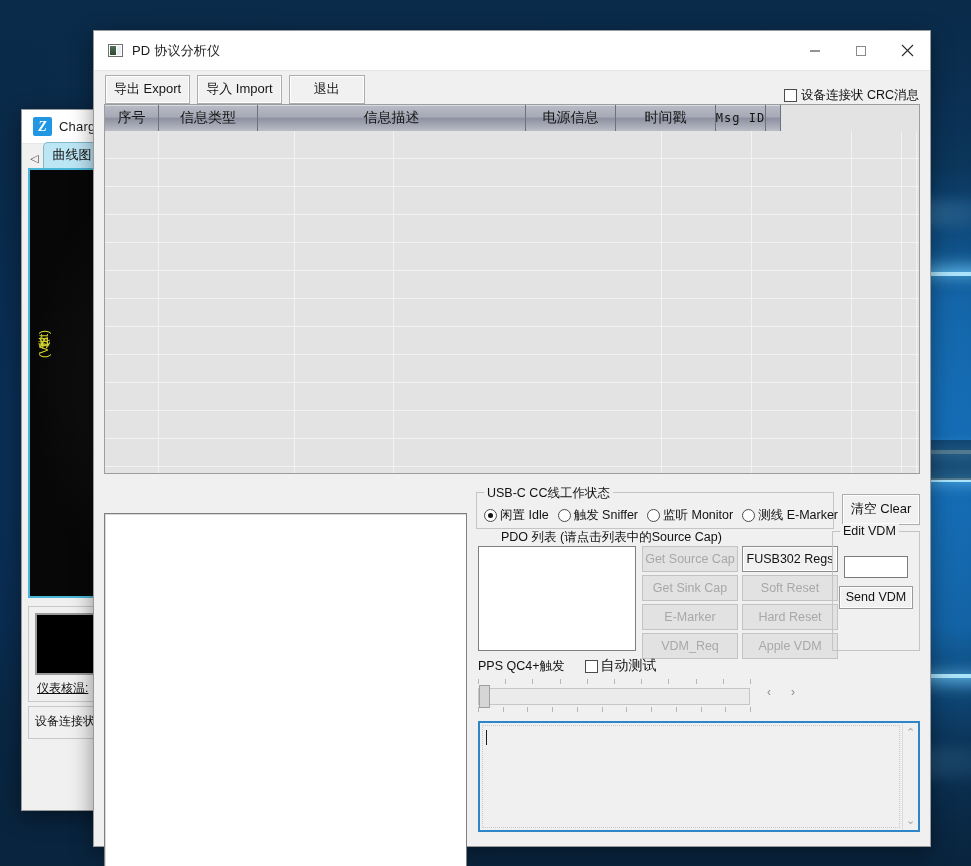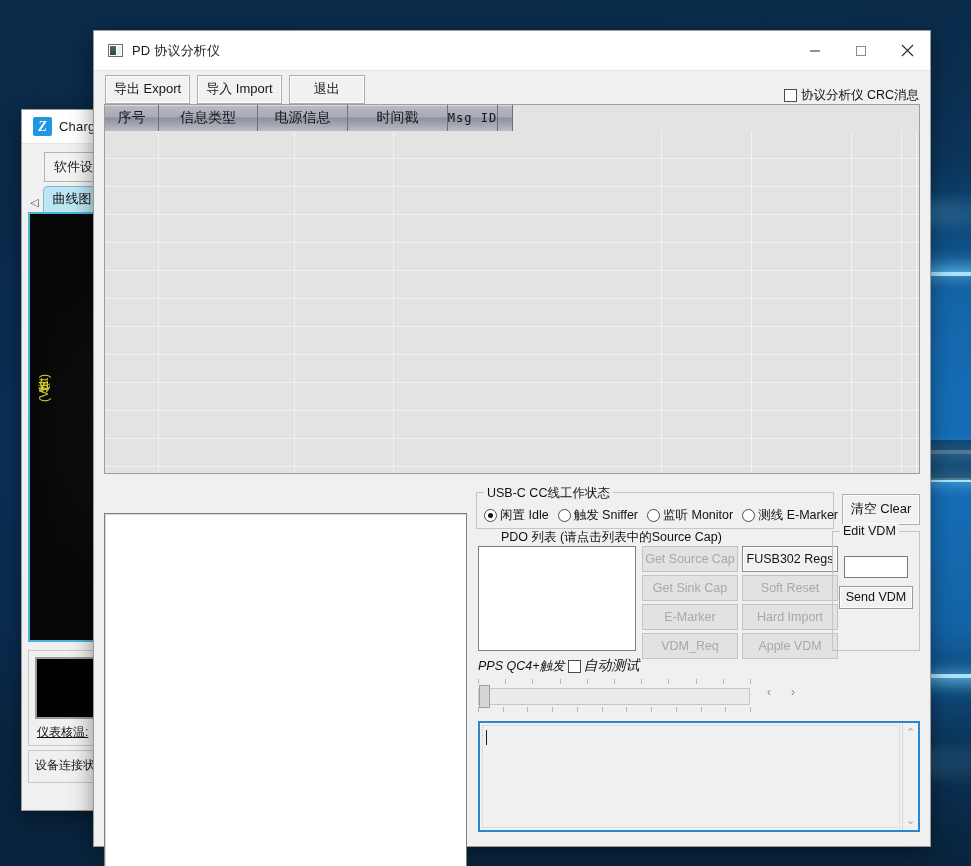--- a/index.html
+++ b/index.html
@@ -233,21 +233,21 @@
     position: absolute; left: 11px; top: 24px; width: 64px; height: 22px;
     background: #fff; border: 1px solid #7a7a7a;
   }
   .vdm-send {
     position: absolute; left: 6px; top: 54px; width: 74px;
     border: 1px solid #9a9a9a; background: #f1f1f1;
     font-size: 12.5px; color: #111; text-align: center; padding: 3px 0 4px;
     box-shadow: inset 0 0 0 1px #fdfdfd; white-space: nowrap;
   }
 
-  .pps-row { position: absolute; left: 2px; top: 174px; display: flex; align-items: center; gap: 3px; font-style: italic; }
+  .pps-row { position: absolute; left: 2px; top: 174px; display: flex; align-items: center; gap: 20px; }
   .pps-label { font-size: 12.5px; color: #111; white-space: nowrap; }
   .pps-auto { display: flex; align-items: center; gap: 3px; font-size: 14px; color: #111; white-space: nowrap; }
 
   .slider-area { position: absolute; left: 2px; top: 196px; width: 272px; height: 32px; }
   .slider-track {
     position: absolute; left: 0; top: 9px; width: 100%; height: 17px;
     background: #ebebeb; border: 1px solid #c6c6c6;
   }
   .slider-thumb {
     position: absolute; left: 1px; top: 6px; width: 11px; height: 23px;
@@ -289,23 +289,20 @@
   <div class="wp-streak" style="left:820px; top:200px; width:200px; height:26px;"></div>
   <div class="wp-streak" style="left:700px; top:748px; width:330px; height:30px;"></div>
 </div>
 
 <div class="win" id="bgapp">
   <div class="titlebar">
     <div class="zlogo">Z</div>
     <div class="title-text">Charg</div>
   </div>
 
-  <div class="bg-toolbar">
-    <div class="bg-btn">软件设</div>
-  </div>
 
   <div class="bg-tabrow">
     <div class="bg-tab-arrow">◁</div>
     <div class="bg-tab">曲线图</div>
   </div>
 
   <div class="chart-outer">
     <div class="chart-plot"></div>
     <div class="y-label">伏特(Volt)</div>
     <div class="ytick" style="top:26px;">6.00</div>
@@ -354,28 +351,29 @@
       </div>
     </div>
   </div>
 
   <div class="pd-toolbar">
     <div class="tbtn wide">导出 Export</div>
     <div class="tbtn wide">导入 Import</div>
     <div class="tbtn" style="min-width:76px;">退出</div>
     <div class="hide-crc">
       <span class="cbox"></span>
-      <span>协议分析仪 CRC消息</span>
+      <span>设备连接状 CRC消息</span>
     </div>
   </div>
 
   <div class="table-wrap">
     <div class="thead" id="thead">
         <div class="th" style="width: 54px;">序号</div>
         <div class="th" style="width: 99px;">信息类型</div>
+        <div class="th" style="width: 268px;">信息描述</div>
         <div class="th" style="width: 90px;">电源信息</div>
         <div class="th" style="width: 100px;">时间戳</div>
         <div class="th mono" style="width: 50px;">Msg ID</div>
         <div class="th" style="width: 15px;"></div>
       </div>
     <div class="tbody" id="tbody">
         <div class="trow">
           <div class="tcell" style="width: 54px;"></div>
           <div class="tcell" style="width: 136px;"></div>
           <div class="tcell" style="width: 99px;"></div>
@@ -540,21 +538,21 @@
 
       <div class="pdo-label">PDO 列表 (请点击列表中的Source Cap)</div>
       <div class="pdo-list"></div>
 
       <div class="btn-grid" id="btn-grid">
           <div class="gbtn">Get Source Cap</div>
           <div class="gbtn enabled">FUSB302 Regs</div>
           <div class="gbtn">Get Sink Cap</div>
           <div class="gbtn">Soft Reset</div>
           <div class="gbtn">E-Marker</div>
-          <div class="gbtn">Hard Import</div>
+          <div class="gbtn">Hard Reset</div>
           <div class="gbtn">VDM_Req</div>
           <div class="gbtn">Apple VDM</div>
         </div>
 
       <div class="groupbox vdm-group">
         <div class="group-label">Edit VDM</div>
         <div class="vdm-input"></div>
         <div class="vdm-send">Send VDM</div>
       </div>
 

